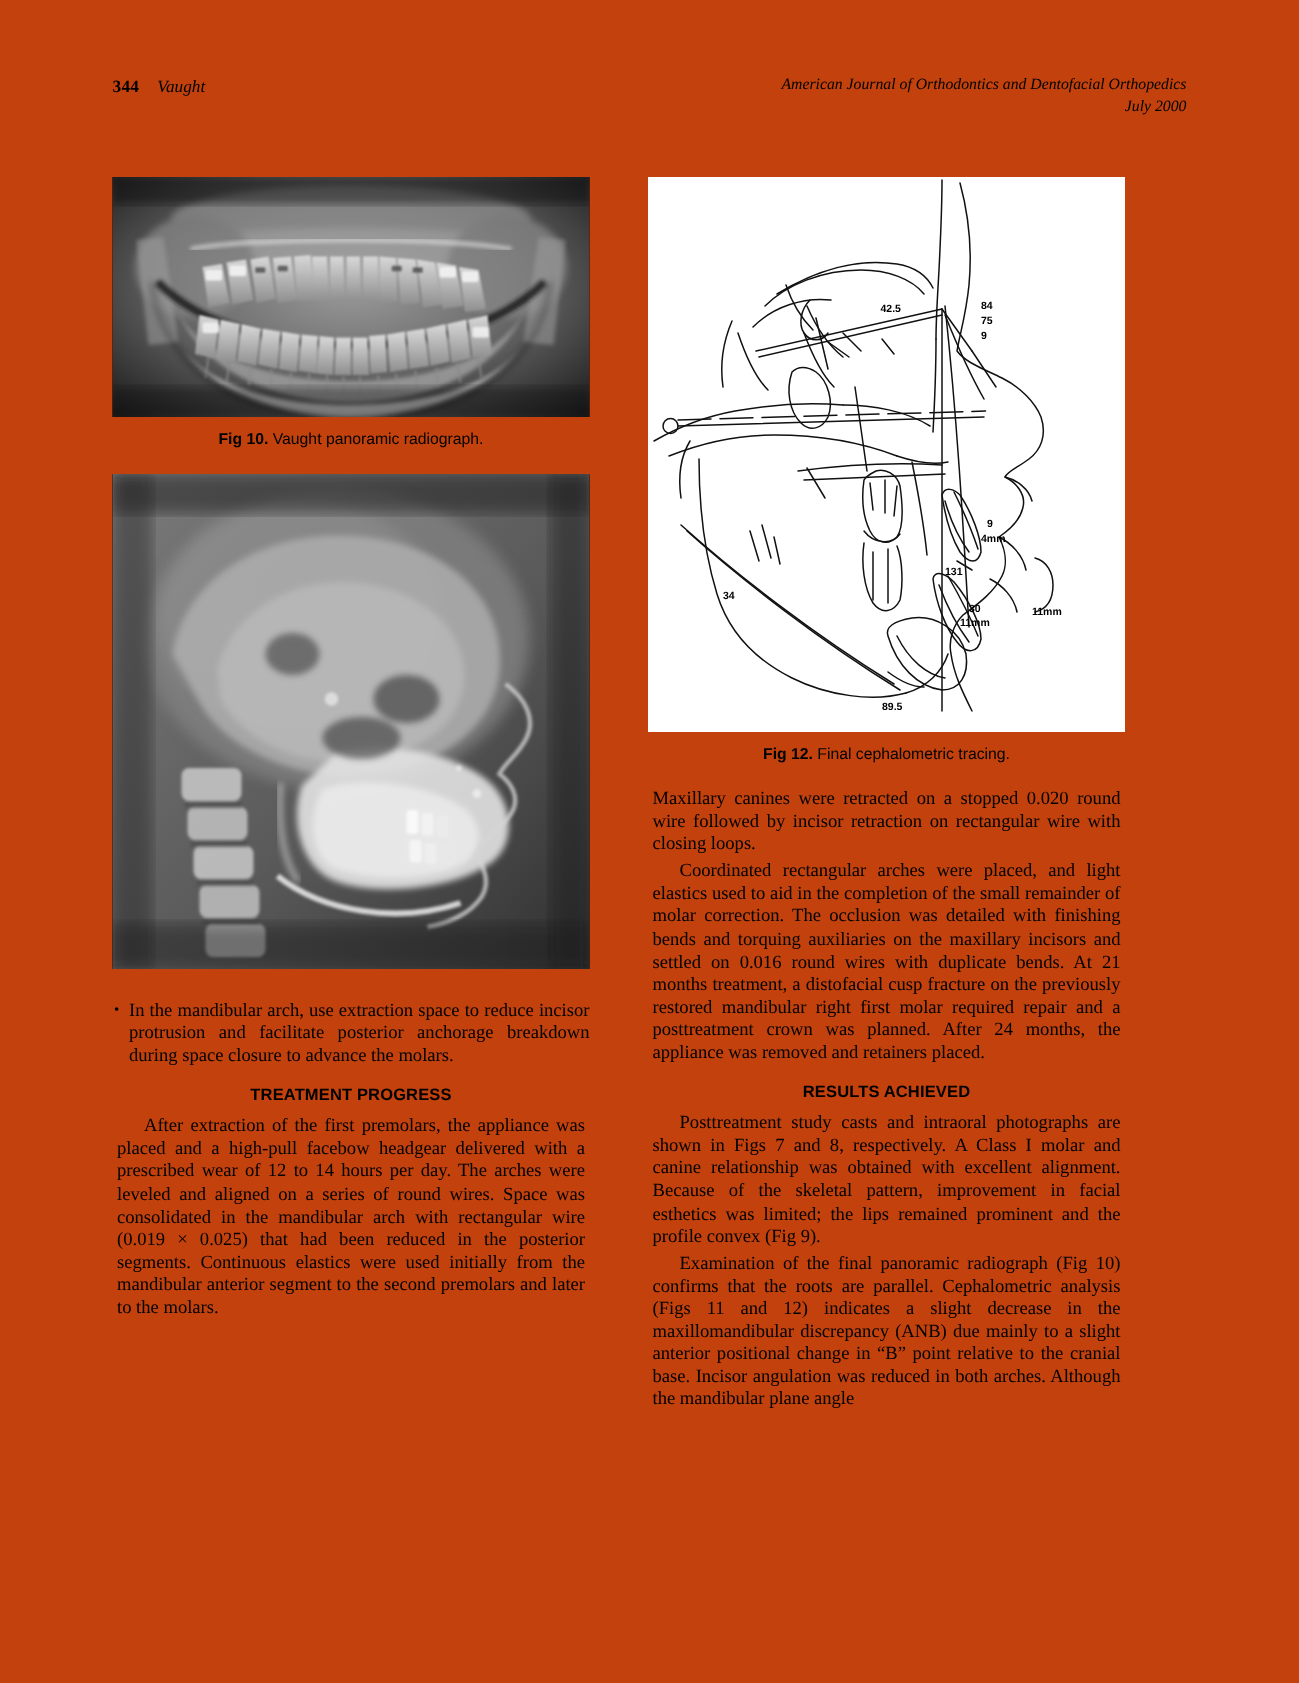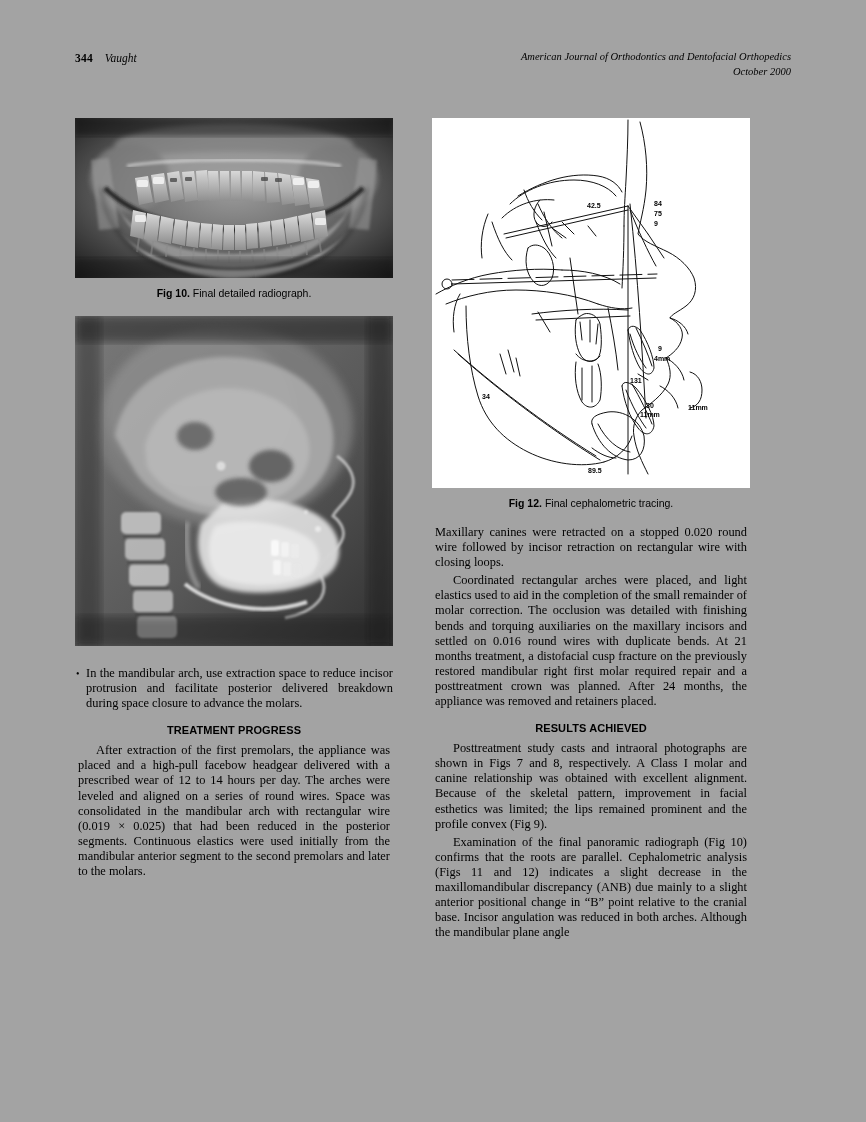--- a/index.html
+++ b/index.html
@@ -13,21 +13,21 @@
     height: 1122px;
     position: relative;
     font-family: "Liberation Serif", serif;
     color: #000;
     overflow: hidden;
   }
 
   .page {
     position: absolute;
     inset: 0;
-    background: #a3a3a3;
+    background: #c2410c;
   }
 
   
   .runhead {
     position: absolute;
     top: 48px;
     left: 75px;
     right: 75px;
     height: 40px;
   }
@@ -148,21 +148,21 @@
 <body>
 
 <div class="page">
 
   <div class="runhead">
     <div class="runhead-left">
       <span class="runhead-pageno">344</span><span class="runhead-author">Vaught</span>
     </div>
     <div class="runhead-right">
       <div>American Journal of Orthodontics and Dentofacial Orthopedics</div>
-      <div>October 2000</div>
+      <div>July 2000</div>
     </div>
   </div>
 
   <div class="col col-left">
 
     <figure class="figure">
       <svg class="fig-box" viewBox="0 0 318 160" width="318" height="160" preserveAspectRatio="none">
         <defs>
           <radialGradient id="panoBg" cx="50%" cy="46%" r="72%">
             <stop offset="0%" stop-color="#9a9a9a"></stop>
@@ -285,21 +285,21 @@
         <path d="M52,48 C100,40 218,40 266,48" stroke="#e2e2e2" stroke-width="2.5" fill="none" opacity=".8" filter="url(#blurPano)"></path>
 
         <path d="M159,20 L159,52" stroke="#e8e8e8" stroke-width="2" opacity=".7" filter="url(#blurTiny)"></path>
 
         <path d="M26,70 C38,146 108,160 159,160 C210,160 280,146 292,70" stroke="#0f0f0f" stroke-width="3" fill="none" opacity=".35" filter="url(#blurSoft)"></path>
 
         <rect x="0" y="0" width="318" height="18" fill="#111" opacity=".45" filter="url(#blurSoft)"></rect>
         <rect x="0" y="140" width="318" height="20" fill="#111" opacity=".35" filter="url(#blurSoft)"></rect>
       </svg>
       <figcaption class="fig-caption">
-        <span class="fig-label">Fig 10.</span><span> Final detailed radiograph.</span>
+        <span class="fig-label">Fig 10.</span><span> Vaught panoramic radiograph.</span>
       </figcaption>
     </figure>
 
     <div class="spacer-16"></div>
 
     <figure class="figure">
       <svg class="fig-box" viewBox="0 0 318 330" width="318" height="330" preserveAspectRatio="none">
         <defs>
           <linearGradient id="cephBg" x1="0" y1="0" x2="1" y2="1">
             <stop offset="0%" stop-color="#7b7b7b"></stop>
@@ -388,21 +388,21 @@
         <rect x="0" y="300" width="318" height="30" fill="#1d1d1d" opacity=".45" filter="url(#cBlurS)"></rect>
         <rect x="0" y="0" width="26" height="330" fill="#1d1d1d" opacity=".4" filter="url(#cBlurS)"></rect>
         <rect x="292" y="0" width="26" height="330" fill="#1d1d1d" opacity=".45" filter="url(#cBlurS)"></rect>
       </svg>
     </figure>
 
     <div class="spacer-20"></div>
 
 
     <ul class="bullets">
-      <li>In the mandibular arch, use extraction space to reduce incisor protrusion and facilitate posterior delivered breakdown during space closure to advance the molars.</li>
+      <li>In the mandibular arch, use extraction space to reduce incisor protrusion and facilitate posterior anchorage breakdown during space closure to advance the molars.</li>
     </ul>
 
     <h2 class="section">TREATMENT PROGRESS</h2>
 
     <p class="body">After extraction of the first premolars, the appliance was placed and a high-pull facebow headgear delivered with a prescribed wear of 12 to 14 hours per day. The arches were leveled and aligned on a series of round wires. Space was consolidated in the mandibular arch with rectangular wire (0.019 × 0.025) that had been reduced in the posterior segments. Continuous elastics were used initially from the mandibular anterior segment to the second premolars and later to the molars.</p>
   </div>
 
   <div class="col col-right">
 
     <figure class="figure">

